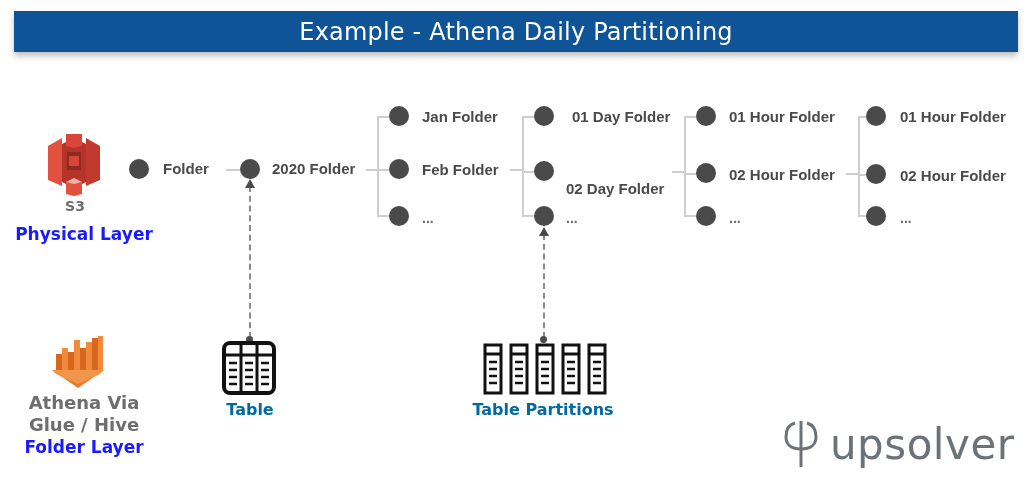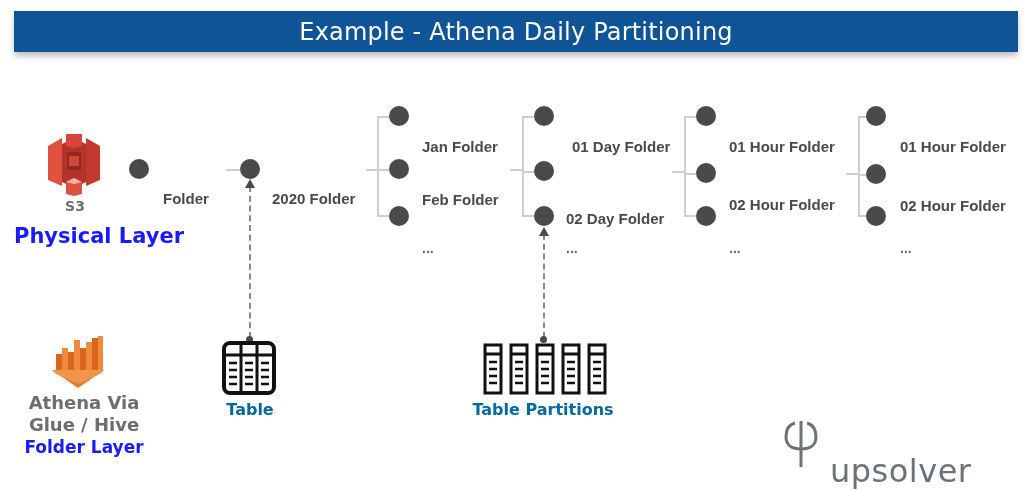--- a/index.html
+++ b/index.html
@@ -3,29 +3,29 @@
 <meta charset="utf-8">
 <style>
   html, body { margin:0; padding:0; }
   body { width:1028px; height:490px; background:#ffffff; position:relative; overflow:hidden;
          font-family:"Liberation Sans", sans-serif; }
   .abs { position:absolute; }
   .title-bar { left:14px; top:11px; width:1004px; height:41px; background:#0f5496;
                box-shadow:0 4px 6px rgba(0,0,0,0.25); display:flex; align-items:center; justify-content:center; }
   .title-text { color:#ffffff; font-family:"DejaVu Sans", sans-serif; font-size:24px; font-weight:normal; letter-spacing:0.2px; }
   .dot { width:20px; height:20px; border-radius:50%; background:#4a4a4a; }
-  .node-label { font-family:"Liberation Sans", sans-serif; font-weight:bold; font-size:15px; color:#4a4a4a; white-space:nowrap;margin-top:30px; }
+  .node-label { font-family:"Liberation Sans", sans-serif; font-weight:bold; font-size:15px; color:#4a4a4a; white-space:nowrap; }
   .ell { font-size:14px; color:#6a6a6a; }
   .hline { height:1.5px; background:#cfcfcf; }
   .vline { width:1.5px; background:#cfcfcf; }
   .layer-name { font-family:"DejaVu Sans", sans-serif; font-weight:bold; color:#6e6e6e; text-align:center; }
   .layer-role { font-family:"DejaVu Sans", sans-serif; font-weight:bold; color:#1a1aff; text-align:center; white-space:nowrap; }
   .icon-caption { font-family:"DejaVu Sans", sans-serif; font-weight:bold; color:#0369a1; font-size:16px; text-align:center; white-space:nowrap; }
   .dashed { width:0; border-left:2px dashed #8a8a8a; }
-  .logo-text { font-family:"DejaVu Sans", sans-serif; font-size:32px; color:#6b7378; letter-spacing:0.5px;margin-top:32px; }
+  .logo-text { font-family:"DejaVu Sans", sans-serif; font-size:42px; color:#6b7378; letter-spacing:0.5px; }
 </style>
 </head>
 <body>
 
 <div class="abs title-bar">
   <span class="title-text">Example - Athena Daily Partitioning</span>
 </div>
 
 <div class="abs" style="left:48px;top:134px;width:52px;height:62px;">
   <svg width="52" height="62" viewBox="0 0 52 62">
@@ -33,21 +33,21 @@
     <polygon points="38,4 52,12 52,46 38,52" fill="#c23a2e"></polygon>
     <polygon points="14,10 26,4 38,10 38,48 26,54 14,48" fill="#b5342a"></polygon>
     <polygon points="18,0 26,-2 34,0 34,12 26,14 18,12" fill="#d9453a"></polygon>
     <rect x="19" y="18" width="14" height="18" fill="#8d2a22"></rect>
     <rect x="21" y="22" width="10" height="10" fill="#d9453a"></rect>
     <polygon points="18,48 26,44 34,48 34,60 26,62 18,60" fill="#e0513f"></polygon>
     <polygon points="18,48 26,44 34,48 26,50" fill="#f3b0a6"></polygon>
   </svg>
 </div>
 <div class="abs layer-name" style="left:55px;top:198px;width:40px;font-size:14px;">S3</div>
-<div class="abs layer-role" style="left:14px;top:224px;width:140px;font-size:21px;">Physical Layer</div>
+<div class="abs layer-role" style="left:14px;top:224px;width:140px;font-size:17px;">Physical Layer</div>
 
 <div class="abs dot" style="left:129px;top:159px;"></div>
 <div class="abs node-label" style="left:163px;top:160px;">Folder</div>
 <div class="abs hline" style="left:226px;top:169px;width:14px;"></div>
 
 <div class="abs dot" style="left:240px;top:159px;"></div>
 <div class="abs node-label" style="left:272px;top:160px;">2020 Folder</div>
 <div class="abs hline" style="left:366px;top:169px;width:11px;"></div>
 
 <div class="abs vline" style="left:377px;top:116px;height:100px;"></div>

